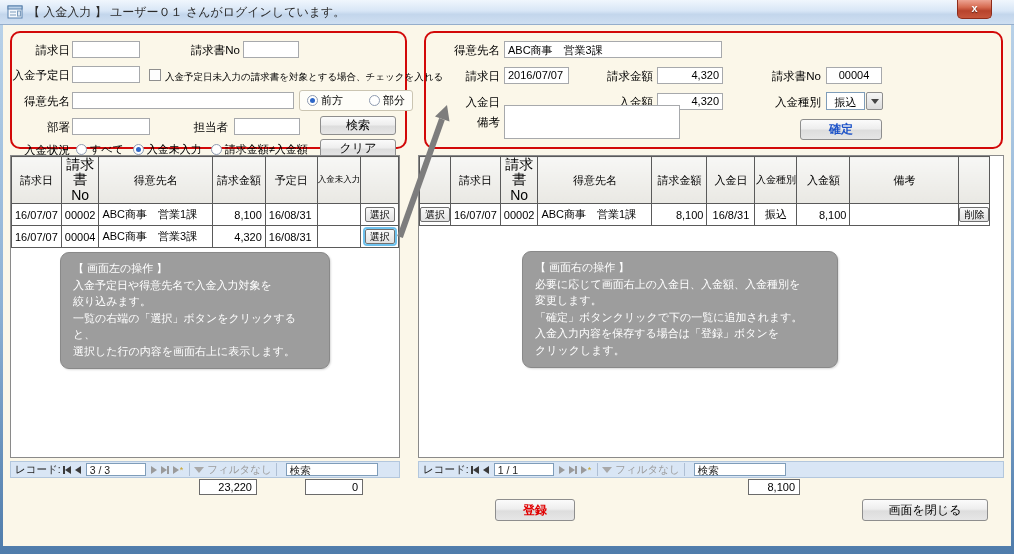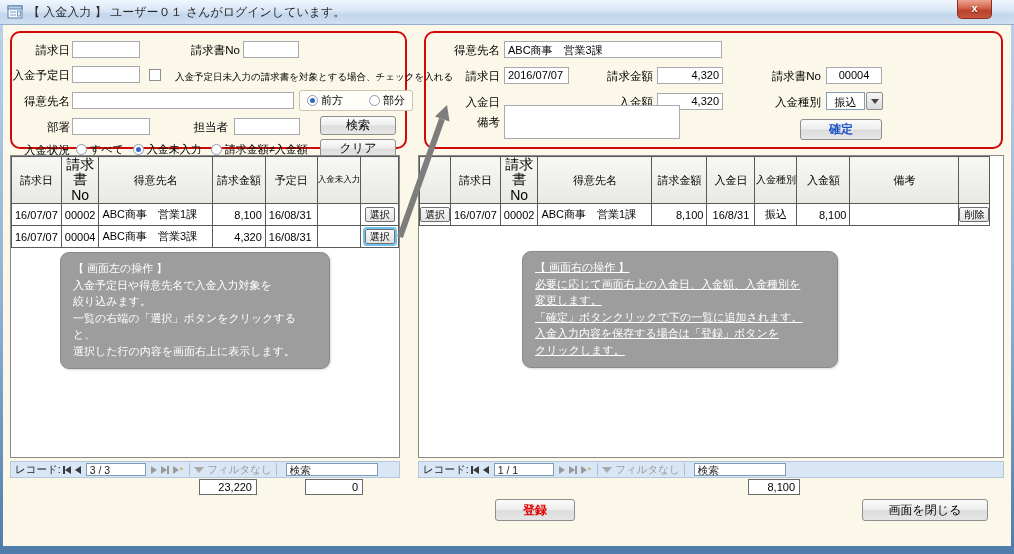--- a/index.html
+++ b/index.html
@@ -119,21 +119,21 @@
 
   <div class="panel" id="panel-filter">
     <div class="lbl" style="left:12px;top:10px;width:46px;">請求日</div>
     <div class="field" style="left:60px;top:8px;width:68px;"></div>
     <div class="lbl" style="left:178px;top:10px;width:50px;">請求書No</div>
     <div class="field" style="left:231px;top:8px;width:56px;"></div>
 
     <div class="lbl" style="left:0px;top:35px;width:58px;">入金予定日</div>
     <div class="field" style="left:60px;top:33px;width:68px;"></div>
     <div class="checkbox" style="left:137px;top:36px;"></div>
-    <div class="cbx-label" style="left:163px;top:38px;">入金予定日未入力の請求書を対象とする場合、チェックを入れる</div>
+    <div class="cbx-label" style="left:153px;top:38px;">入金予定日未入力の請求書を対象とする場合、チェックを入れる</div>
 
     <div class="lbl" style="left:12px;top:61px;width:46px;">得意先名</div>
     <div class="field" style="left:60px;top:59px;width:222px;"></div>
     <div class="radio-frame" style="left:287px;top:57px;">
       <span class="radio checked">
           <span class="dot"></span>
           <span>前方</span>
         </span>
       <span class="radio">
           <span class="dot"></span>
@@ -279,21 +279,21 @@
       </tr>
     </tbody>
       </table>
   </div>
 
   <div class="note" style="left:60px;top:252px;width:270px;">【 画面左の操作 】
 入金予定日や得意先名で入金入力対象を
 絞り込みます。
 一覧の右端の「選択」ボタンをクリックすると、
 選択した行の内容を画面右上に表示します。</div>
-  <div class="note" style="left:522px;top:251px;width:316px;text-decoration:underline;">【 画面右の操作 】
+  <div class="note" style="left:522px;top:251px;width:316px;">【 画面右の操作 】
 必要に応じて画面右上の入金日、入金額、入金種別を
 変更します。
 「確定」ボタンクリックで下の一覧に追加されます。
 入金入力内容を保存する場合は「登録」ボタンを
 クリックします。</div>
 
   <svg id="arrow-overlay" viewBox="0 0 100 160">
     <line x1="22" y1="144" x2="64" y2="26" stroke="#7d7d7d" stroke-width="6"></line>
     <polygon points="69,12 71.5,28.5 57,23.5" fill="#7d7d7d"></polygon>
   </svg>

